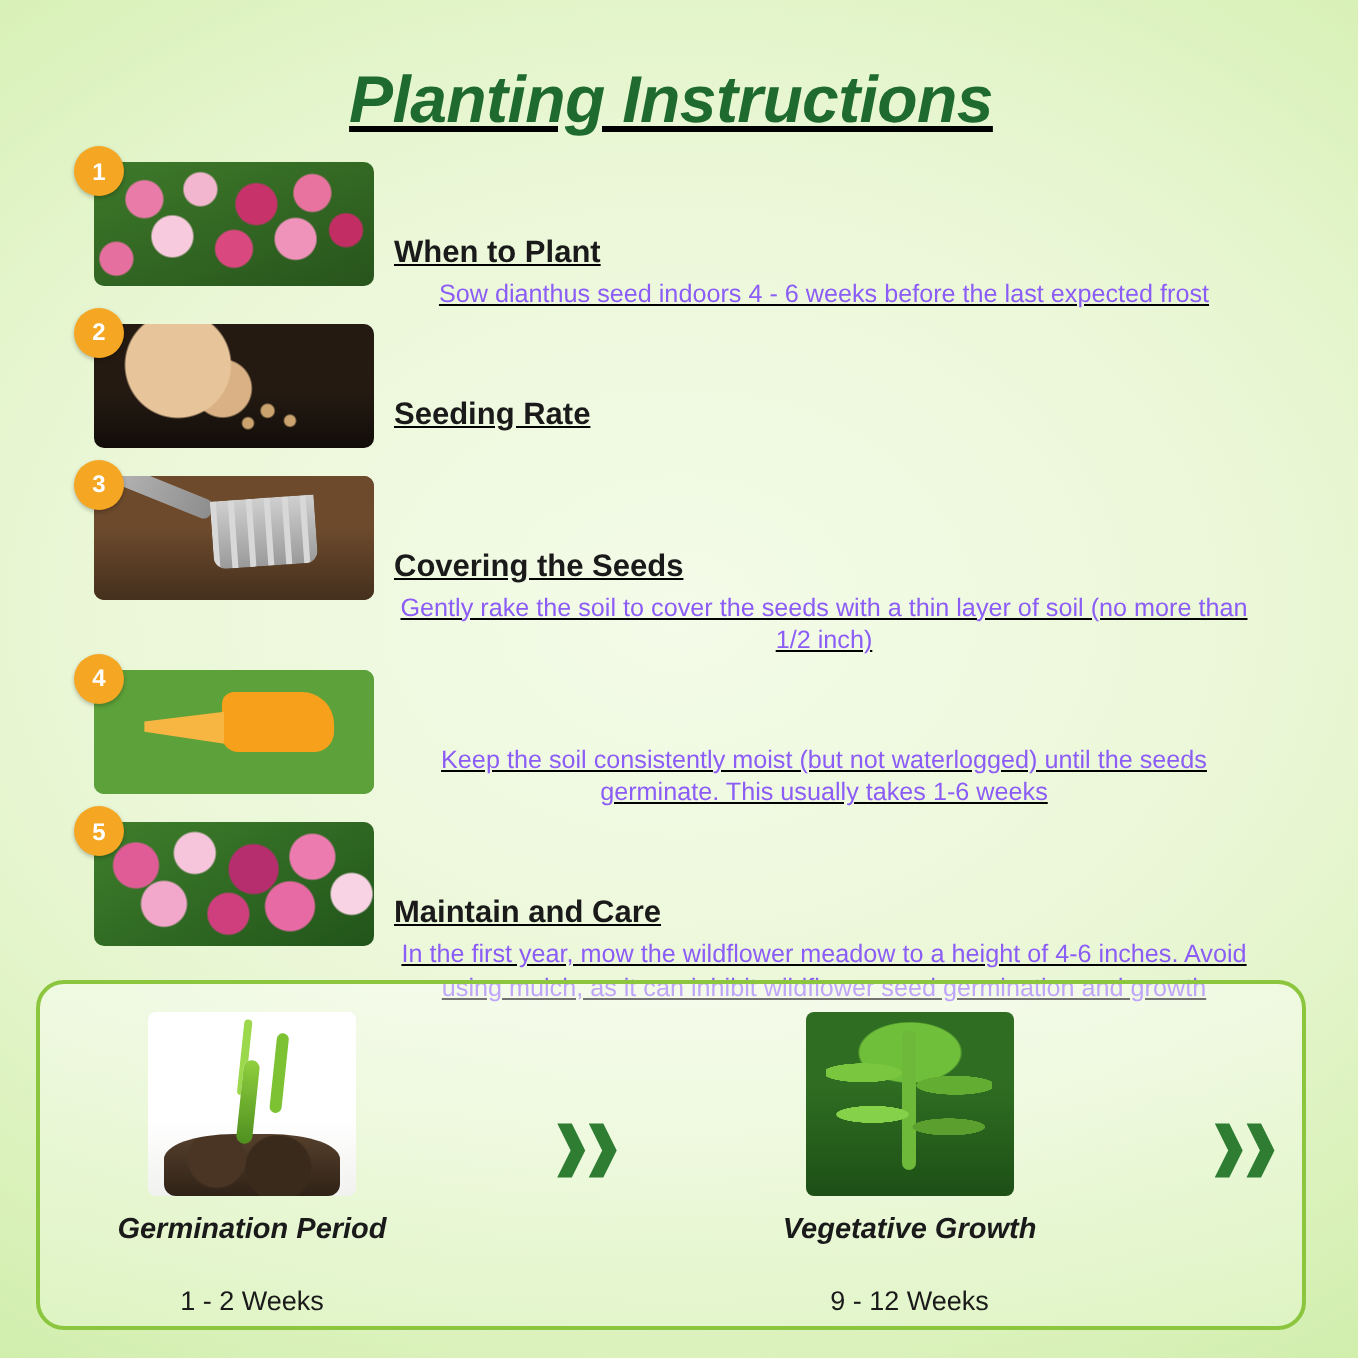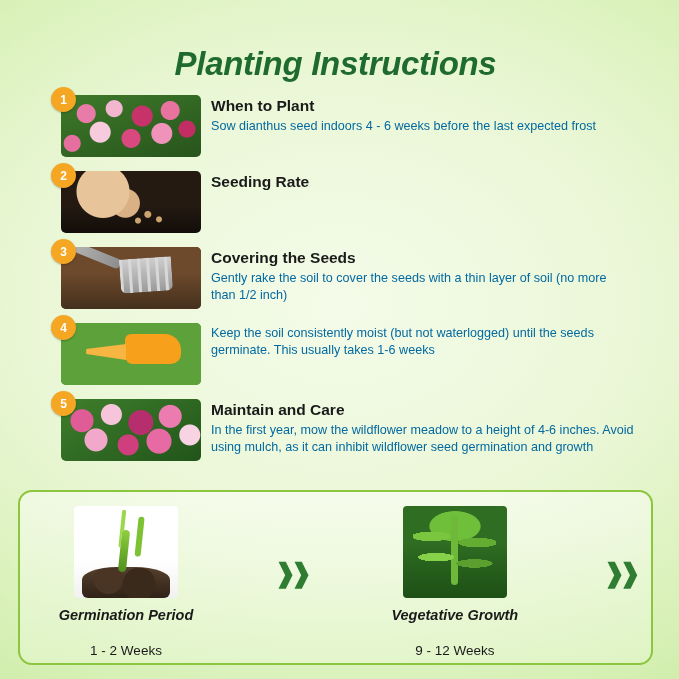--- a/index.html
+++ b/index.html
@@ -8,21 +8,22 @@
     font-family: "Liberation Sans", sans-serif;
   }
   body {
     background: radial-gradient(ellipse 120% 90% at 50% 45%, #f4fbe9 0%, #eaf7d6 38%, #d6f0b4 68%, #b9e48c 100%);
     position: relative;
     overflow: hidden;
   }
   .page {
     width: 671px; height: 679px;
     position: relative;
-    padding: 15px;
+    padding: 1px;
+    text-decoration: underline;
   }
   .title {
     text-align: center;
     font-size: 33px;
     font-weight: bold;
     font-style: italic;
     color: #1f6b2f;
     letter-spacing: -0.3px;
     padding-top: 30px;
     padding-bottom: 12px;
@@ -63,32 +64,34 @@
     display: flex;
     align-items: center;
     justify-content: center;
     z-index: 3;
     box-shadow: 0 1px 2px rgba(0,0,0,.25);
   }
   .step-text {
     padding-left: 18px;
     padding-top: 2px;
     flex: 1;
+    margin-top: 35px;
   }
   .step-title {
     font-size: 15.5px;
     font-weight: bold;
     color: #1a1a1a;
     margin-bottom: 3px;
   }
   .step-desc {
     font-size: 12.6px;
     line-height: 1.32;
-    color: #0369a1;
+    color: #8b5cf6;
     max-width: 430px;
+    text-align: center;
   }
   
   .timeline {
     position: absolute;
     left: 18px;
     right: 18px;
     bottom: 14px;
     height: 175px;
     border: 2px solid #8cc63f;
     border-radius: 14px;

